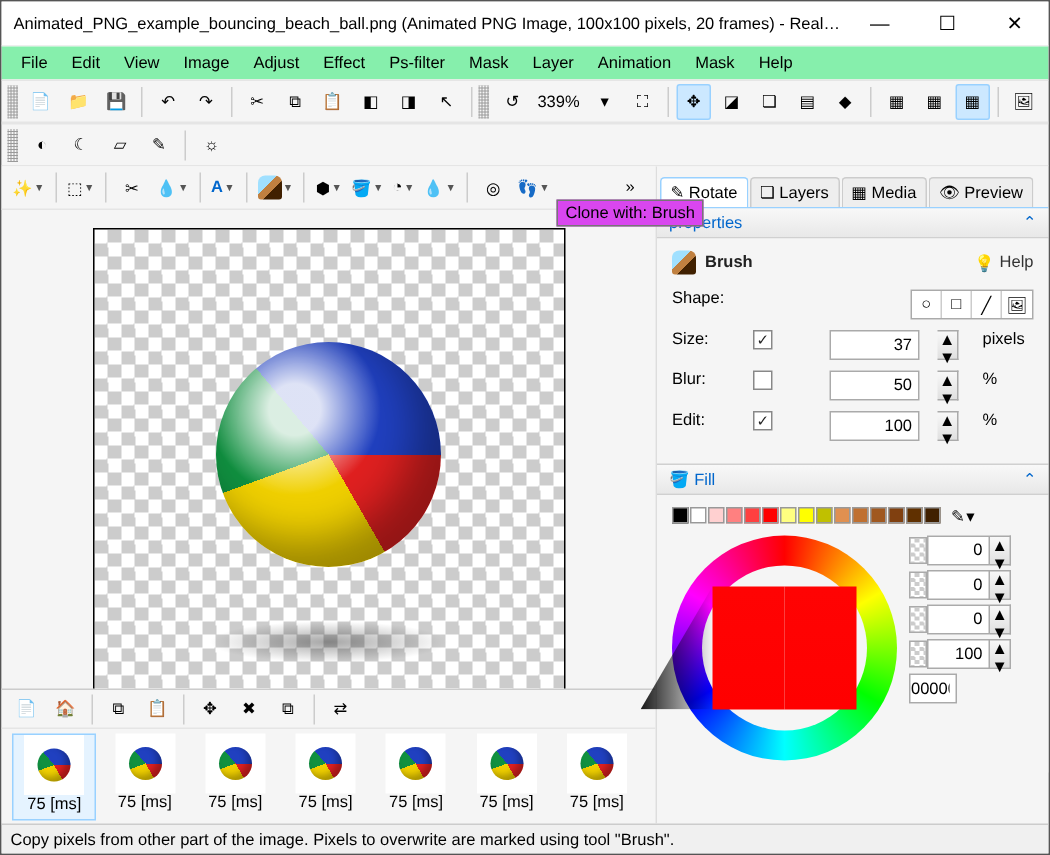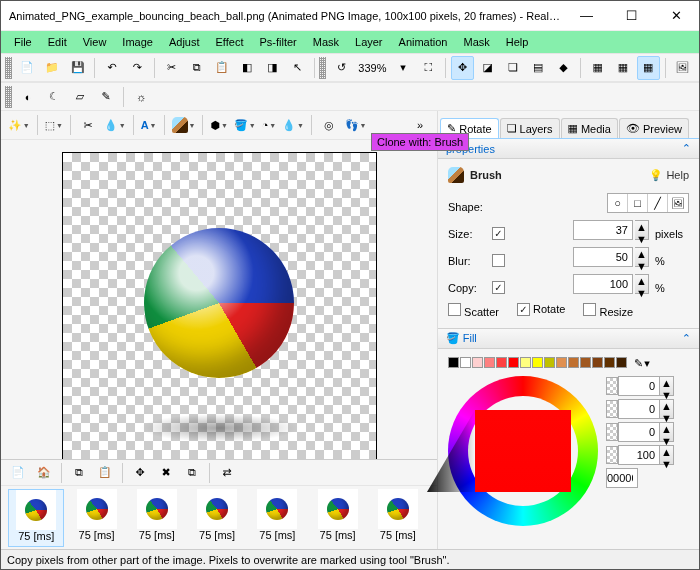--- a/index.html
+++ b/index.html
@@ -34,21 +34,21 @@
 .mini-ball { width: 22px; height: 22px; border-radius: 50%; background: conic-gradient(from 20deg, #2040c0 0 70deg, #e02020 70deg 130deg, #f0d000 130deg 230deg, #109040 230deg 300deg, #2040c0 300deg 360deg); box-shadow: inset -3px -3px 5px rgba(0,0,0,0.3); }
 .right-panel { width: 262px; background: #f5f5f5; border-left: 1px solid #ddd; display: flex; flex-direction: column; }
 .tabs { height: 28px; display: flex; align-items: flex-end; border-bottom: 1px solid #99d1ff; padding-left: 2px; gap: 1px; }
 .tab { padding: 3px 6px; background: #eee; border: 1px solid #ccc; border-bottom: none; border-radius: 3px 3px 0 0; display: flex; align-items: center; gap: 3px; }
 .tab.active { background: #fff; border-color: #99d1ff; }
 .panel-section-hdr { background: linear-gradient(#f8f8f8,#e8e8e8); border-bottom: 1px solid #d0d0d0; padding: 3px 8px; color: #0066cc; display: flex; justify-content: space-between; align-items: center; }
 .panel-body { background: #f5f5f5; padding: 8px 10px; }
 .brush-title { font-size: 16px; font-weight: bold; color: #222; display: flex; align-items: center; gap: 6px; margin-bottom: 10px; }
 .brush-title .spacer { flex: 1; }
 .help-link { font-size: 11px; font-weight: normal; display: flex; align-items: center; gap: 3px; color: #333; }
-.prop-row { display: flex; align-items: flex-end; margin-bottom: 7px; gap: 2px; }
+.prop-row { display: flex; align-items: flex-start; margin-bottom: 7px; gap: 12px; }
 .prop-lbl { width: 42px; }
 .shape-btns { display: flex; border: 1px solid #aaa; background: #fff; }
 .shape-btn { width: 20px; height: 18px; border-right: 1px solid #ccc; display: flex; align-items: center; justify-content: center; }
 .shape-btn:last-child { border-right: none; }
 .num-input { width: 60px; height: 20px; border: 1px solid #aaa; background: #fff; text-align: right; padding-right: 4px; }
 .spinner { width: 14px; height: 20px; border: 1px solid #aaa; border-left: none; background: linear-gradient(#f8f8f8,#e0e0e0); display: flex; flex-direction: column; font-size: 6px; align-items: center; justify-content: space-around; }
 .chk { width: 13px; height: 13px; border: 1px solid #888; background: #fff; display: inline-flex; align-items: center; justify-content: center; }
 .chk.on::after { content: "✓"; font-size: 10px; color: #222; }
 .sub-row { display: flex; gap: 18px; padding: 2px 0; }
 .fill-hdr { background: linear-gradient(#f8f8f8,#e8e8e8); border-top: 1px solid #d0d0d0; border-bottom: 1px solid #d0d0d0; padding: 3px 8px; color: #0066cc; display: flex; justify-content: space-between; align-items: center; }
@@ -282,34 +282,29 @@
         <span class="chk"></span>
         <span style="flex:1"></span>
         <input class="num-input" value="50" style="">
         <div class="spinner">
             <span>▲</span>
             <span>▼</span>
           </div>
         <span style="width:34px;margin-left:4px">%</span>
       </div>
       <div class="prop-row">
-        <span class="prop-lbl">Copy:</span>
+        <span class="prop-lbl">Edit:</span>
         <span class="chk on"></span>
         <span style="flex:1"></span>
         <input class="num-input" value="100" style="">
         <div class="spinner">
             <span>▲</span>
             <span>▼</span>
           </div>
         <span style="width:34px;margin-left:4px">%</span>
-      </div>
-      <div class="sub-row">
-        <span><span class="chk"></span> <span>Scatter</span></span>
-        <span><span class="chk on"></span> <span>Rotate</span></span>
-        <span><span class="chk"></span> <span>Resize</span></span>
       </div>
     </div>
     <div class="fill-hdr">
       <span>🪣 <span>Fill</span></span>
       <span>⌃</span>
     </div>
     <div class="panel-body">
       <div class="swatches" id="swatches">
       <div class="swatch" style="background: rgb(0, 0, 0);"></div>
           <div class="swatch" style="background: rgb(255, 255, 255);"></div>

